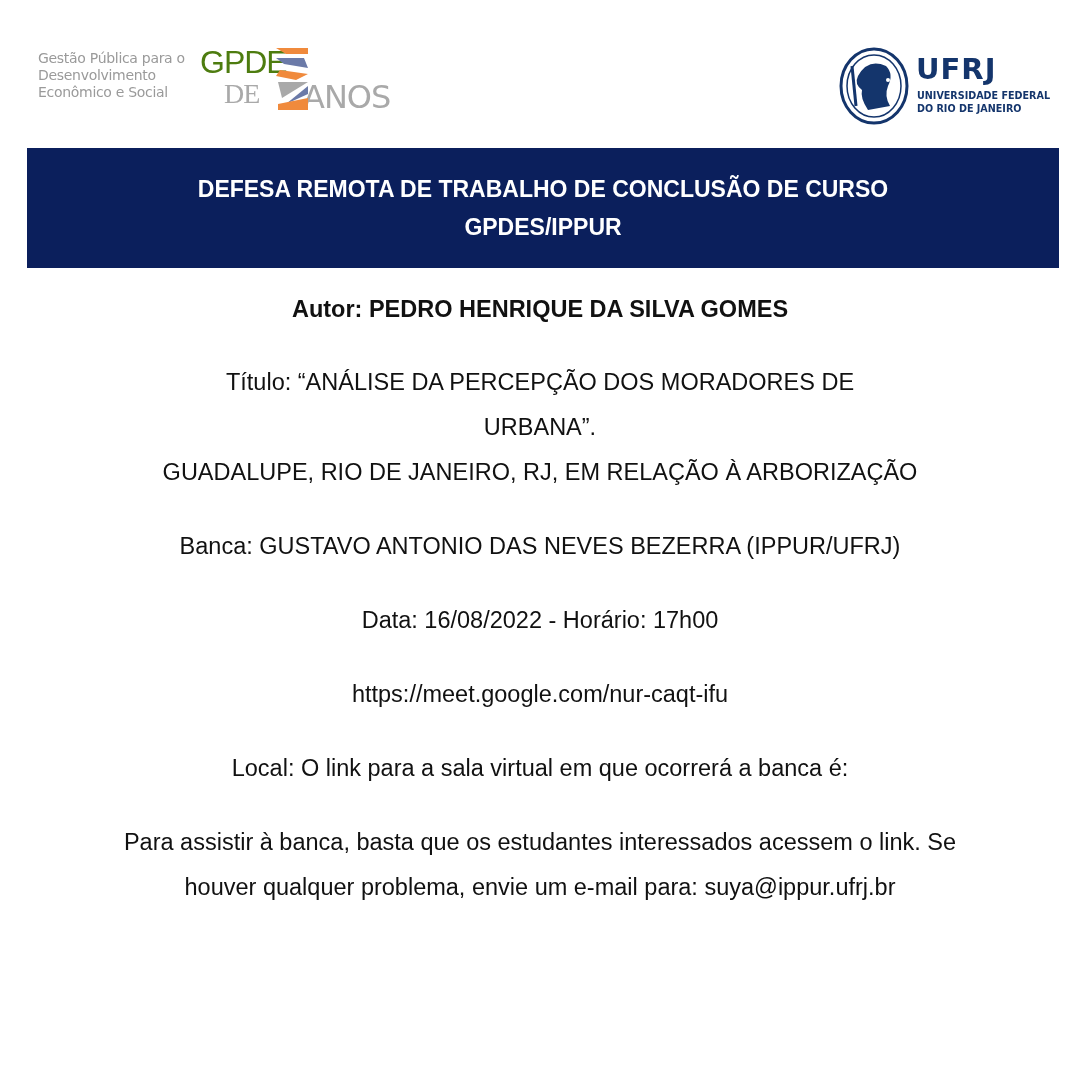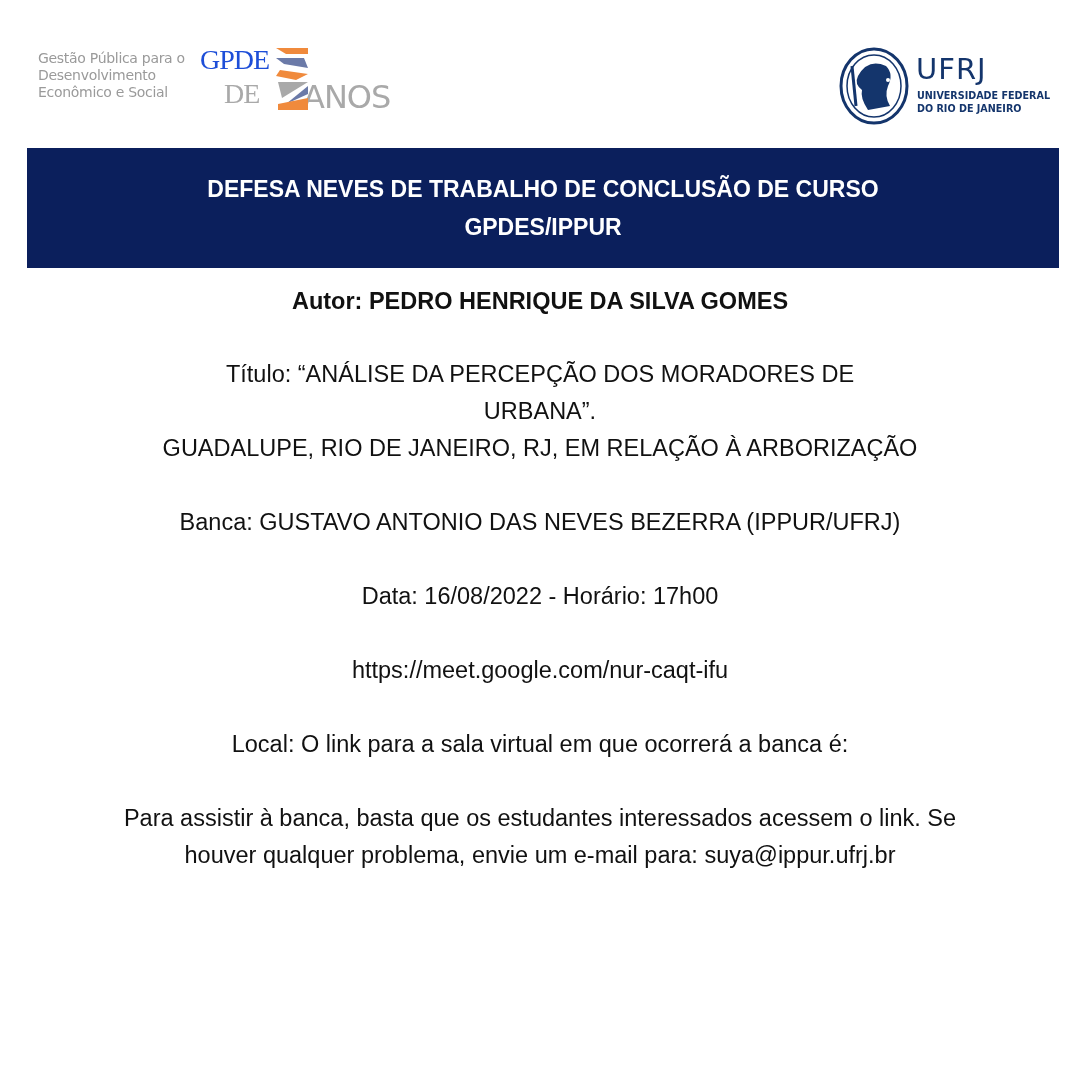--- a/index.html
+++ b/index.html
@@ -7,44 +7,44 @@
       width: 1080px; height: 1080px; background: #ffffff; position: relative; overflow: hidden;
       font-family: "Liberation Sans", sans-serif; color: #111111;
     }
     .logo-gpdes { position: absolute; left: 38px; top: 42px; width: 320px; height: 72px; }
     .gpdes-tag {
       position: absolute; left: 0; top: 8px; width: 158px; text-align: left;
       font-family: "DejaVu Sans", sans-serif; font-size: 14px; line-height: 17px; color: #9a9a9a;
       letter-spacing: -0.3px;
     }
     .gpdes-mark { position: absolute; left: 162px; top: 2px; width: 155px; height: 68px; }
-    .gpdes-word1 { position: absolute; left: 0; top: 0; font-family: Liberation Serif, serif; font-size: 28px; color: #1d4ed8; letter-spacing: -1px; font-weight: 300; }
+    .gpdes-word1 { position: absolute; left: 0; top: 0; font-family: Liberation Sans, sans-serif; font-size: 32px; color: #4d7c0f; letter-spacing: -1px; font-weight: 300; }
     .gpdes-word2 { position: absolute; left: 24px; top: 34px; font-family: Liberation Serif, serif; font-size: 28px; color: #a9a9a9; letter-spacing: -1px; }
     .gpdes-word3 { position: absolute; left: 103px; top: 34px; font-family: "DejaVu Sans", sans-serif; font-size: 32px; color: #a9a9a9; letter-spacing: -1px; }
     .gpdes-swoosh { position: absolute; left: 74px; top: 2px; }
 
     .logo-ufrj { position: absolute; left: 838px; top: 42px; width: 215px; height: 88px; }
     .ufrj-seal { position: absolute; left: 0; top: 4px; width: 72px; height: 80px; }
     .ufrj-abbr {
-      position: absolute; left: 78px; top: 10px; font-family: "DejaVu Sans", sans-serif; font-weight: normal;
+      position: absolute; left: 78px; top: 10px; font-family: "DejaVu Sans", sans-serif; font-weight: bold;
       font-size: 29px; color: #14356c; letter-spacing: 1px;
     }
     .ufrj-name {
       position: absolute; left: 79px; top: 47px; font-family: "DejaVu Sans", sans-serif; font-weight: bold;
       font-size: 9.6px; line-height: 13px; color: #14356c;
     }
 
     .banner {
       position: absolute; left: 27px; top: 148px; width: 1032px; height: 120px;
       background: #0b1f5c; color: #ffffff; text-align: center; font-weight: bold;
       font-size: 23px; line-height: 38px; box-sizing: border-box; padding-top: 22px;
     }
 
     .content { position: absolute; left: 40px; top: 283px; width: 1000px; text-align: center; font-size: 23.5px; line-height: 37px; }
-    .content p { margin: 0; }
+    .content p { margin: 8px; }
     .author { font-weight: bold; margin-bottom: 36px !important; }
     .gap { margin-bottom: 37px !important; }
   </style>
 </head>
 <body>
 
 <div class="logo-gpdes">
   <div class="gpdes-tag">
     <div>Gestão Pública para o</div>
     <div>Desenvolvimento</div>
@@ -74,21 +74,21 @@
     <path d="M14 20 L18 60" stroke="#14356c" stroke-width="3"></path>
   </svg>
   <span class="ufrj-abbr">UFRJ</span>
   <div class="ufrj-name">
     <div>UNIVERSIDADE FEDERAL</div>
     <div>DO RIO DE JANEIRO</div>
   </div>
 </div>
 
 <div class="banner">
-  <div>DEFESA NEVES DE TRABALHO DE CONCLUSÃO DE CURSO</div>
+  <div>DEFESA REMOTA DE TRABALHO DE CONCLUSÃO DE CURSO</div>
   <div>GPDES/IPPUR</div>
 </div>
 
 <div class="content">
   <p class="author">Autor: PEDRO HENRIQUE DA SILVA GOMES</p>
   <div class="gap">
     <p>Título: “ANÁLISE DA PERCEPÇÃO DOS MORADORES DE</p>
     <p>URBANA”.</p>
     <p>GUADALUPE, RIO DE JANEIRO, RJ, EM RELAÇÃO À ARBORIZAÇÃO</p>
   </div>

